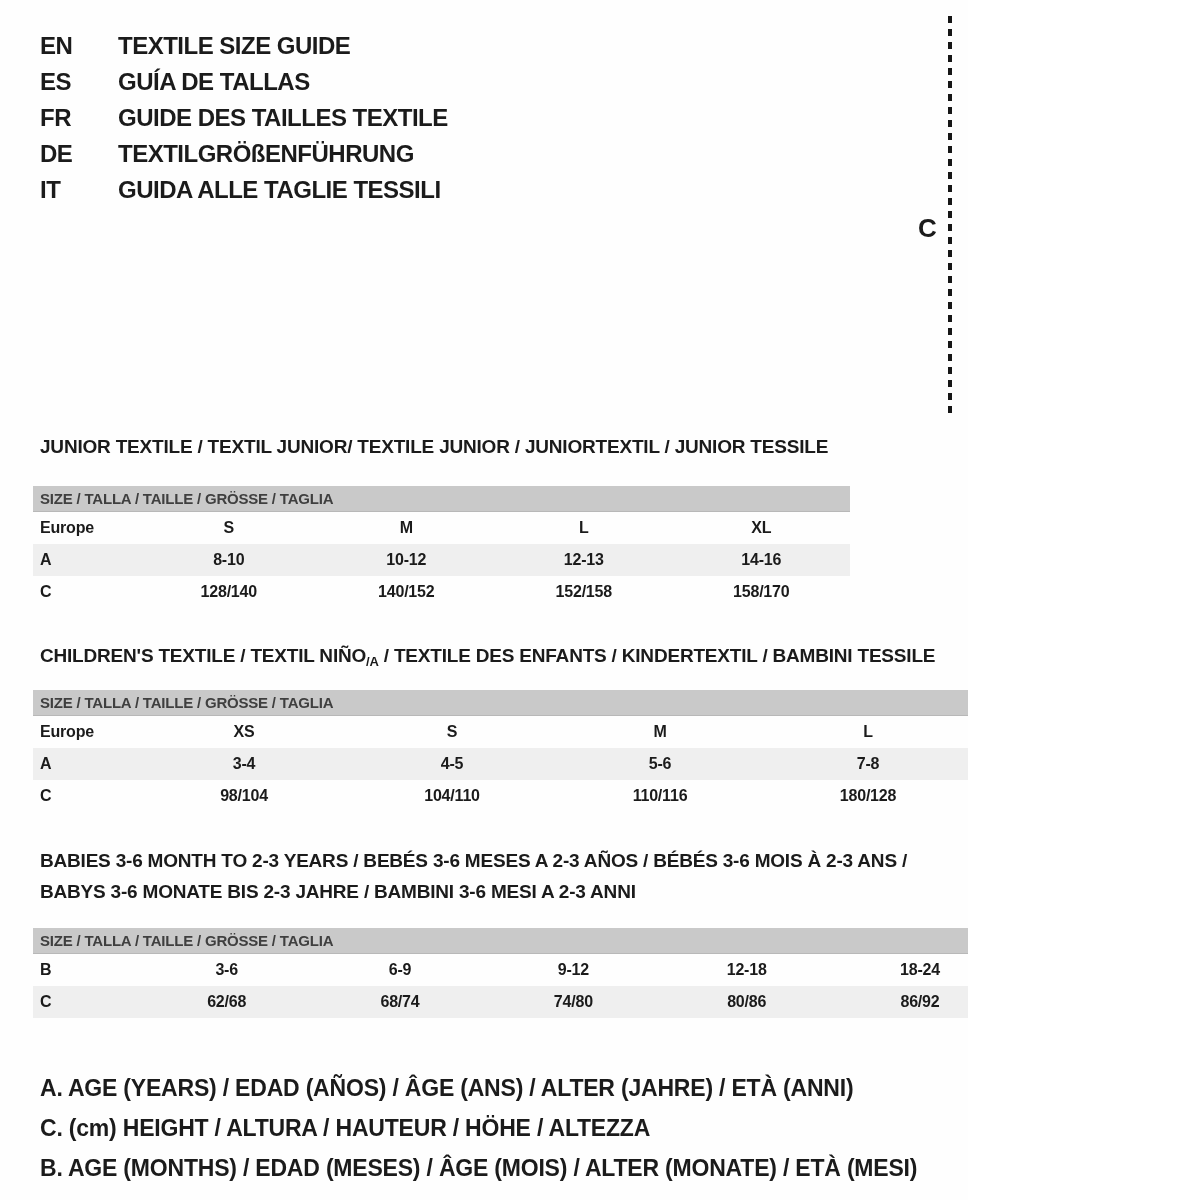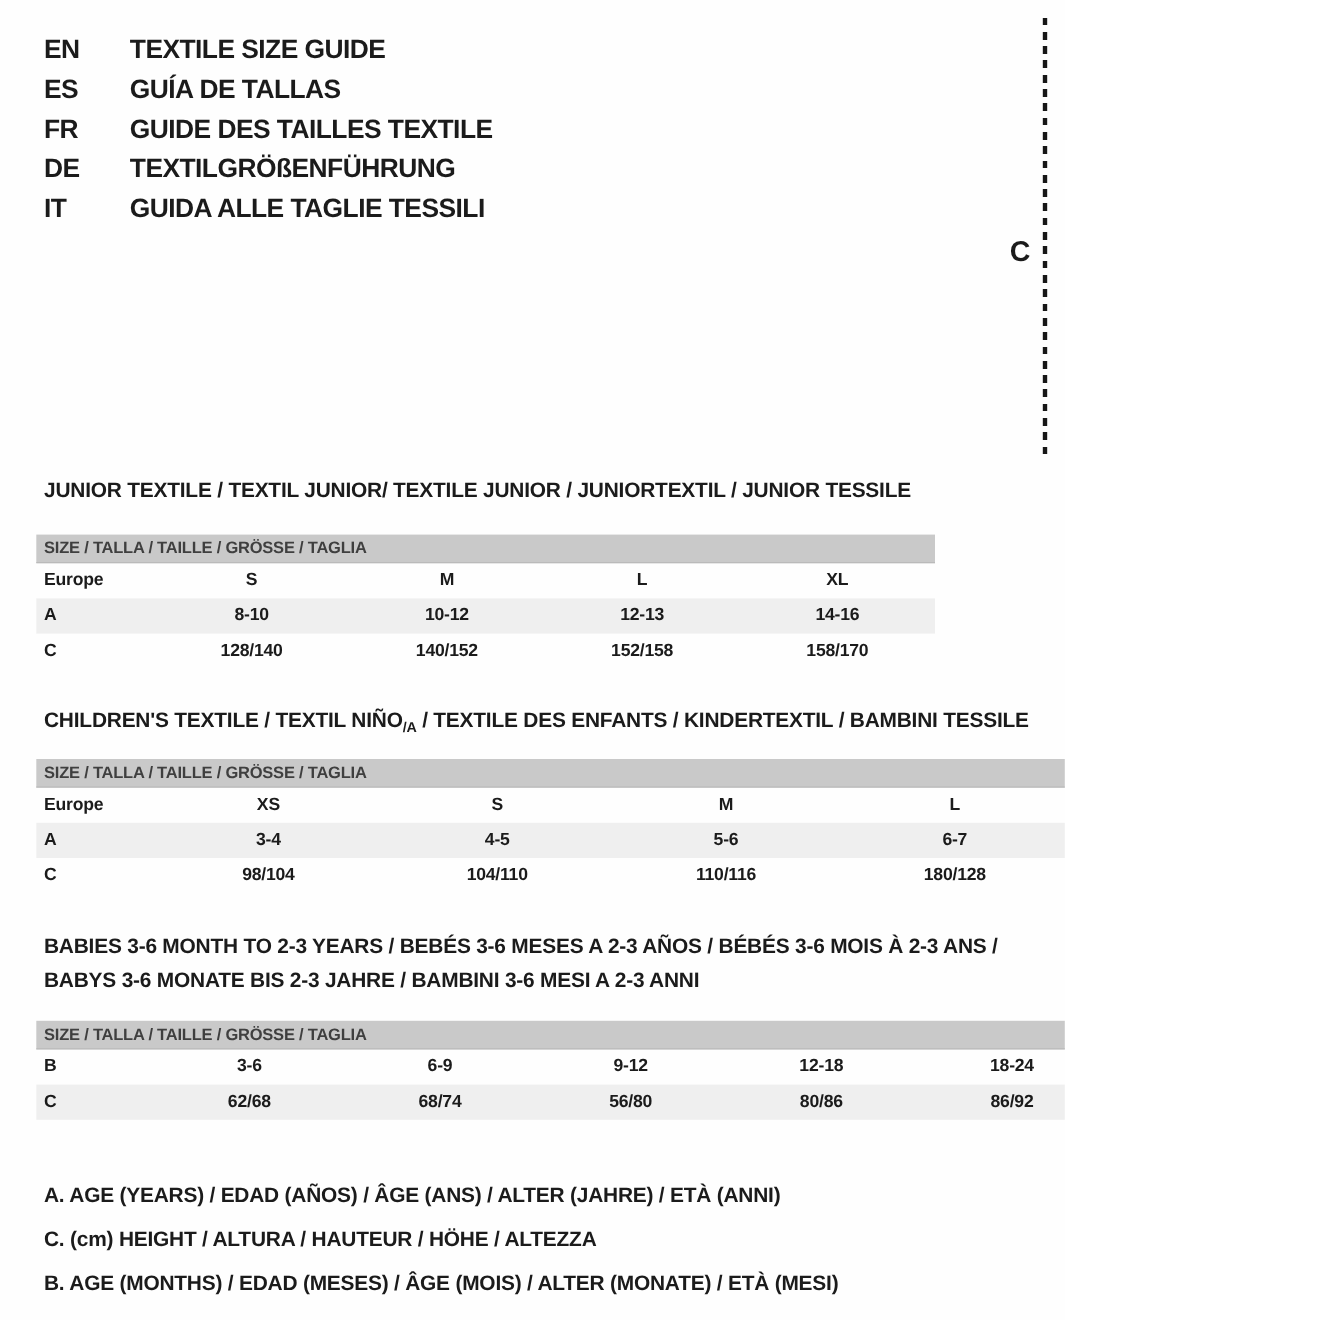--- a/index.html
+++ b/index.html
@@ -71,21 +71,21 @@
   .cols-5 { grid-template-columns: 107px repeat(5, 1fr); }
   .cols-6 { grid-template-columns: 107px repeat(6, 1fr); }
   .w-junior { width: 817px; }
   .w-wide   { width: 1147px; }
 
   
   .legend {
     position: absolute; left: 40px; top: 1068px;
   }
   .legend-line {
-    font-weight: 700; font-size: 19px; line-height: 40px;
+    font-weight: 700; font-size: 23px; line-height: 40px;
     letter-spacing: -0.2px; white-space: nowrap;
   }
 </style>
 </head>
 <body>
 
 <div id="canvas">
 
   <div class="lang-block">
     <span class="lang-code">EN</span>
@@ -161,21 +161,20 @@
       <div class="cell">S</div>
       <div class="cell">M</div>
       <div class="cell">L</div>
       <div class="cell">XL</div>
     </div>
     <div class="trow cols-5 shaded">
       <div class="row-label">A</div>
       <div class="cell">3-4</div>
       <div class="cell">4-5</div>
       <div class="cell">5-6</div>
-      <div class="cell">6-7</div>
       <div class="cell">7-8</div>
     </div>
     <div class="trow cols-5">
       <div class="row-label">C</div>
       <div class="cell">98/104</div>
       <div class="cell">104/110</div>
       <div class="cell">110/116</div>
       <div class="cell">180/128</div>
     </div>
   </div>
@@ -191,21 +190,21 @@
       <div class="cell">6-9</div>
       <div class="cell">9-12</div>
       <div class="cell">12-18</div>
       <div class="cell">18-24</div>
       <div class="cell">24-36</div>
     </div>
     <div class="trow cols-6 shaded">
       <div class="row-label">C</div>
       <div class="cell">62/68</div>
       <div class="cell">68/74</div>
-      <div class="cell">56/80</div>
+      <div class="cell">74/80</div>
       <div class="cell">80/86</div>
       <div class="cell">86/92</div>
       <div class="cell">92/98</div>
     </div>
   </div>
 
   <div class="legend">
     <div class="legend-line">A. AGE (YEARS) / EDAD (AÑOS) / ÂGE (ANS) / ALTER (JAHRE) / ETÀ (ANNI)</div>
     <div class="legend-line">C. (cm) HEIGHT / ALTURA / HAUTEUR / HÖHE / ALTEZZA</div>
     <div class="legend-line">B. AGE (MONTHS) / EDAD (MESES) / ÂGE (MOIS) / ALTER (MONATE) / ETÀ (MESI)</div>

